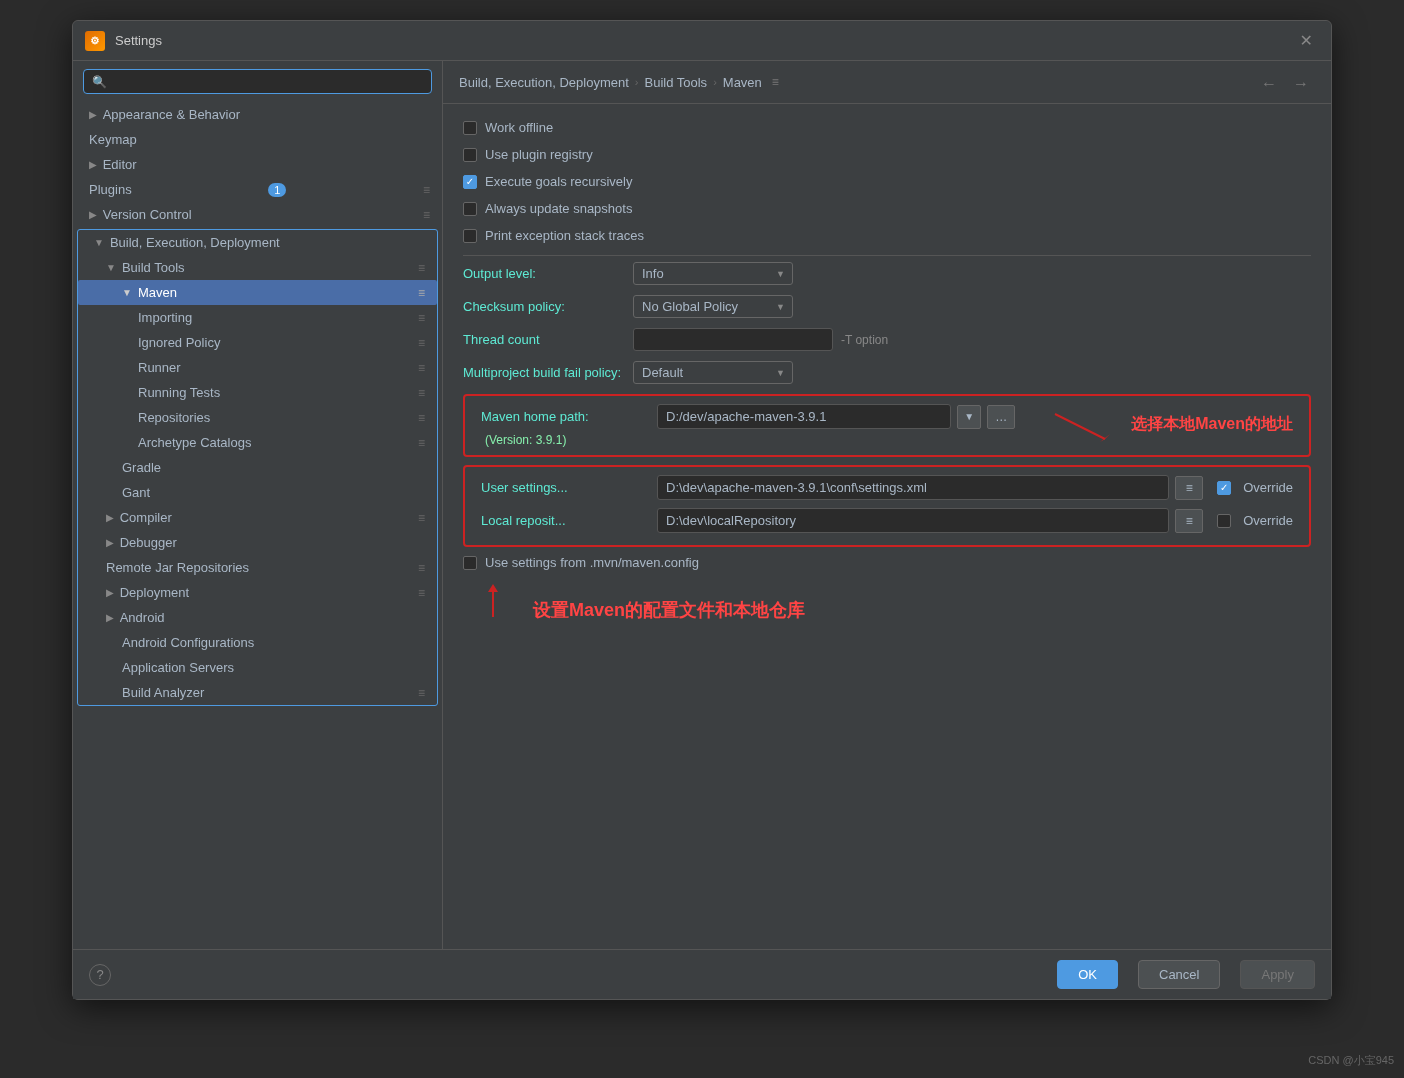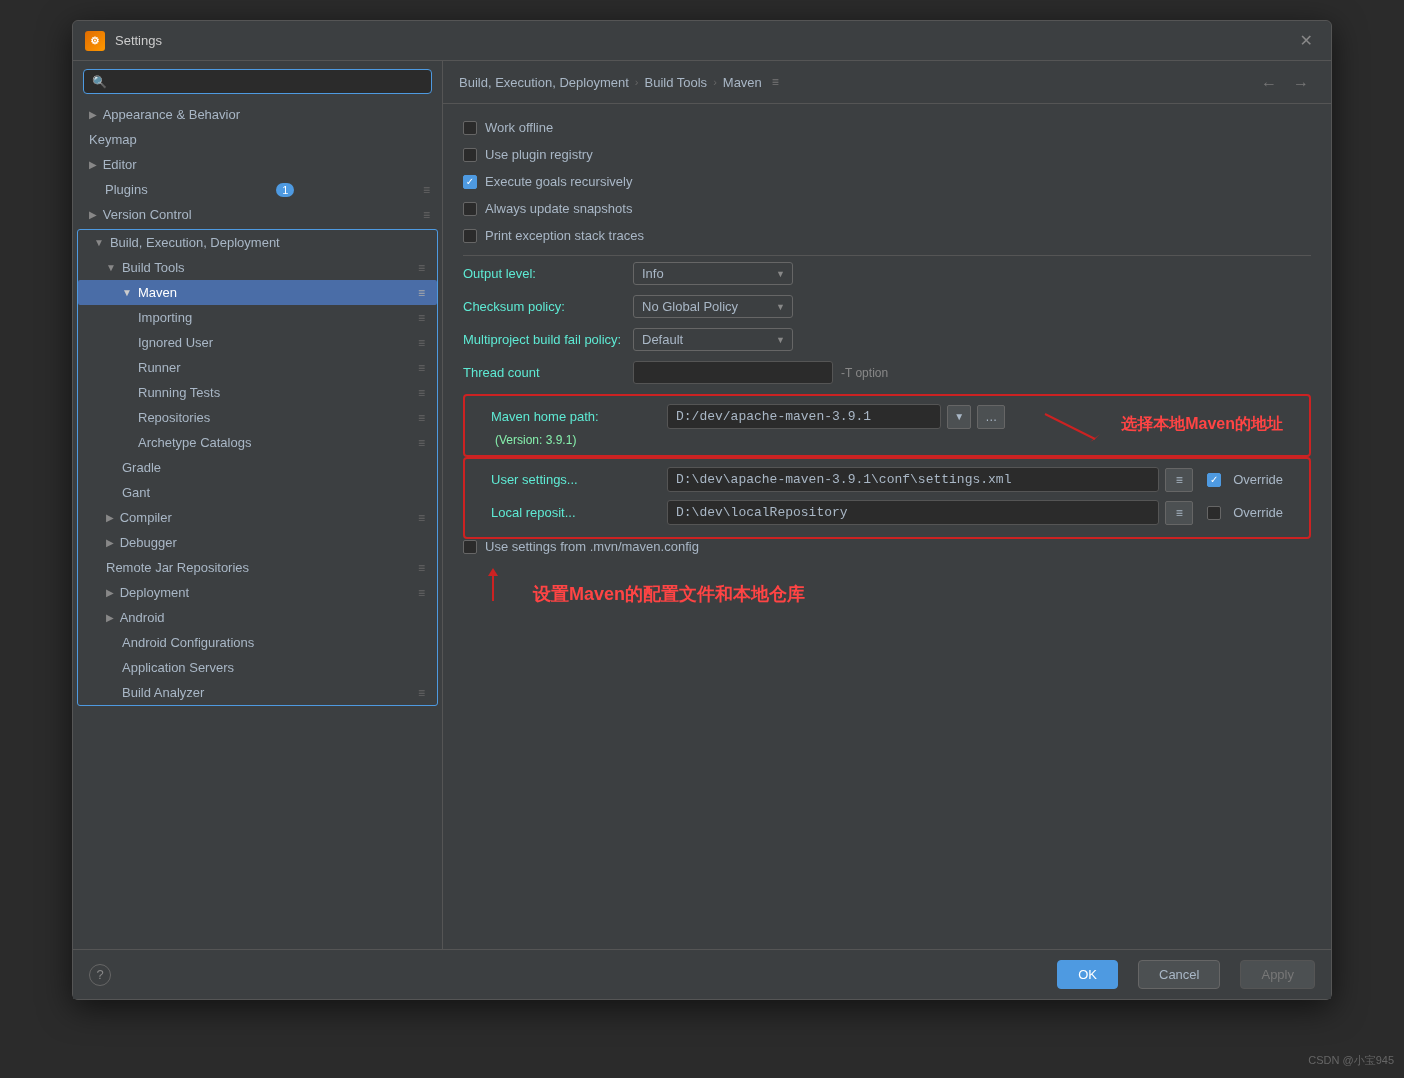--- a/index.html
+++ b/index.html
@@ -217,37 +217,38 @@
       font-size: 9px;
       color: #888;
       position: absolute;
       right: 8px;
       pointer-events: none;
     }
     
     .highlight-box {
       border: 2px solid #cc2222;
       border-radius: 4px;
-      padding: 8px 26px;
+      padding: 8px 16px;
+      margin-bottom: 8px;
     }
     .path-input-row {
       display: flex;
       align-items: center;
       gap: 6px;
       margin-bottom: 4px;
     }
     .path-input {
       flex: 1;
       background: #2b2b2b;
       border: 1px solid #555;
       border-radius: 3px;
       color: #a9b7c6;
       padding: 4px 8px;
       font-size: 13px;
-      font-family: Liberation Mono, monospace;
+      font-family: Liberation Sans, sans-serif;
     }
     .version-note {
       color: #86efac;
       font-size: 12px;
       padding-left: 4px;
       margin-top: 2px;
     }
     
     .override-row {
       display: flex;
@@ -373,21 +374,21 @@
 
       <div class="sidebar-item" style="">
         <span>Keymap</span>
       </div>
 
       <div class="sidebar-item" style="padding-left:16px;">
         <span class="triangle">▶</span>
         <span>Editor</span>
       </div>
 
-      <div class="sidebar-item" style="padding-left:32px;">
+      <div class="sidebar-item" style="padding-left:16px;">
         <span>Plugins</span>
         <span class="sidebar-badge">1</span>
         <span class="sidebar-file-icon">≡</span>
       </div>
 
       <div class="sidebar-item" style="padding-left:16px;">
         <span class="triangle">▶</span>
         <span>Version Control</span>
         <span class="sidebar-file-icon">≡</span>
       </div>
@@ -409,21 +410,21 @@
           <span>Maven</span>
           <span class="sidebar-file-icon" style="color:#aaa;">≡</span>
         </div>
 
         <div class="sidebar-item" style="padding-left:60px;">
           <span>Importing</span>
           <span class="sidebar-file-icon">≡</span>
         </div>
 
         <div class="sidebar-item" style="padding-left:60px;">
-          <span>Ignored User</span>
+          <span>Ignored Policy</span>
           <span class="sidebar-file-icon">≡</span>
         </div>
 
         <div class="sidebar-item" style="padding-left:60px;">
           <span>Runner</span>
           <span class="sidebar-file-icon">≡</span>
         </div>
 
         <div class="sidebar-item" style="padding-left:60px;">
           <span>Running Tests</span>
@@ -556,32 +557,32 @@
         <div class="row-with-label">
           <span class="field-label">Checksum policy:</span>
           <div class="select-wrapper">
             <select class="setting-select">
               <option>No Global Policy</option>
             </select>
           </div>
         </div>
 
         <div class="row-with-label">
+          <span class="field-label">Thread count</span>
+          <input class="setting-input" type="text" style="width: 200px;">
+          <span style="margin-left:8px; color:#888; font-size:12px;">-T option</span>
+        </div>
+
+        <div class="row-with-label">
           <span class="field-label">Multiproject build fail policy:</span>
           <div class="select-wrapper">
             <select class="setting-select">
               <option>Default</option>
             </select>
           </div>
-        </div>
-
-        <div class="row-with-label">
-          <span class="field-label">Thread count</span>
-          <input class="setting-input" type="text" style="width: 200px;">
-          <span style="margin-left:8px; color:#888; font-size:12px;">-T option</span>
         </div>
 
         <div class="highlight-box" style="margin-top:10px;">
 
           <div style="display:flex; align-items:flex-start; position:relative;">
             <div style="flex:1;">
               <div class="path-input-row">
                 <span class="field-label">Maven home path:</span>
                 <input class="path-input" type="text" style="flex: 1 1 0%;" value="D:/dev/apache-maven-3.9.1">
                 <div class="dropdown-btn">▼</div>

